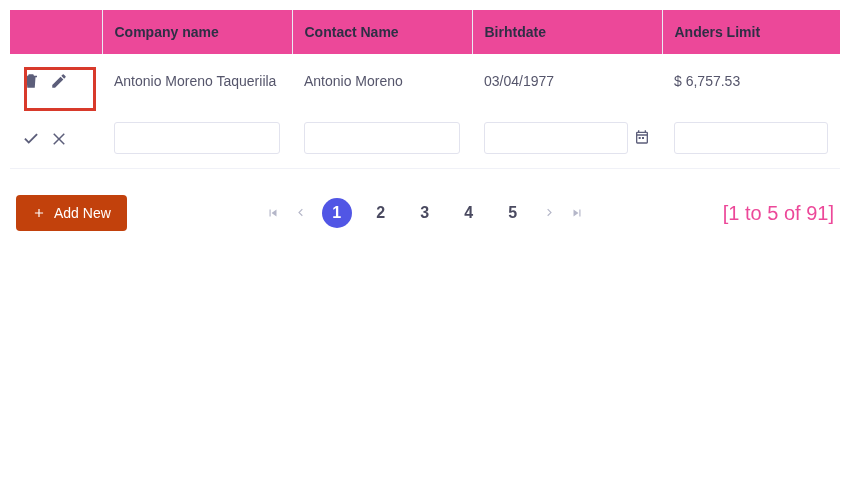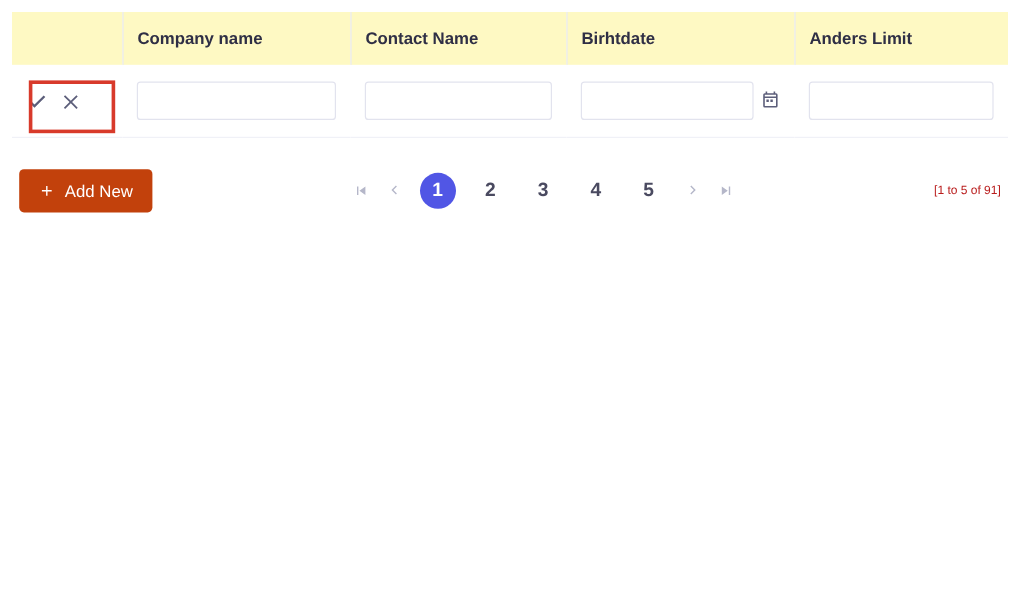--- a/index.html
+++ b/index.html
@@ -5,21 +5,21 @@
   * { box-sizing: border-box; }
   body {
     margin: 0;
     padding: 10px;
     font-family: -apple-system, BlinkMacSystemFont, "Segoe UI", Arial, sans-serif;
     background: #fff;
     color: #4a4a60;
     width: 850px;
   }
   .table { width: 100%; border-collapse: collapse; }
-  .thead-row { background: #fef9c3; }
+  .thead-row { background: #ec4899; }
   .th {
     text-align: left;
     padding: 14px 12px;
     font-weight: 600;
     font-size: 14px;
     color: #2f2f45;
     border-right: 1px solid #e8e9f2;
   }
   .th:last-child { border-right: none; }
   .th-actions { width: 92px; }
@@ -109,22 +109,22 @@
     background: #5156e5;
     color: #fff;
     border-radius: 50%;
     width: 30px;
     height: 30px;
     display: inline-flex;
     align-items: center;
     justify-content: center;
   }
   .range {
-    font-size: 10px;
-    color: #b91c1c;
+    font-size: 20px;
+    color: #ec4899;
   }
   .red-box-rows {
     position: absolute;
     border: 3px solid #d83a2b;
     pointer-events: none;
   }
 </style>
 </head>
 <body>
 
@@ -134,20 +134,40 @@
     <thead>
       <tr class="thead-row">
         <th class="th th-actions"></th>
         <th class="th" style="width:190px">Company name</th>
         <th class="th" style="width:180px">Contact Name</th>
         <th class="th" style="width:190px">Birhtdate</th>
         <th class="th">Anders Limit</th>
       </tr>
     </thead>
     <tbody id="tbody">
+        <tr class="tbody-row">
+          <td class="td">
+            <div class="actions-cell">
+              <span class="icon-btn">
+                <svg viewBox="0 0 24 24">
+                  <path d="M6 7h12l-1 14H7L6 7zm3-4h6l1 2h4v2H4V5h4l1-2zM9 10h2v8H9v-8zm4 0h2v8h-2v-8z"></path>
+                </svg>
+              </span>
+              <span class="icon-btn">
+                <svg viewBox="0 0 24 24">
+                  <path d="M3 17.25V21h3.75L17.81 9.94l-3.75-3.75L3 17.25zM20.71 7.04a1 1 0 0 0 0-1.41l-2.34-2.34a1 1 0 0 0-1.41 0l-1.83 1.83 3.75 3.75 1.83-1.83z"></path>
+                </svg>
+              </span>
+            </div>
+          </td>
+          <td class="td">Antonio Moreno Taqueriila</td>
+          <td class="td">Antonio Moreno</td>
+          <td class="td">03/04/1977</td>
+          <td class="td">$ 6,757.53</td>
+        </tr>
       </tbody>
     <tbody>
       <tr class="insert-row">
         <td class="td">
           <div class="insert-actions">
             <span class="icon-btn">
               <svg viewBox="0 0 24 24">
                   <path d="M9 16.2l-4.2-4.2L3 13.8 9 19.8 21 7.8l-1.8-1.8z"></path>
                 </svg>
             </span>

